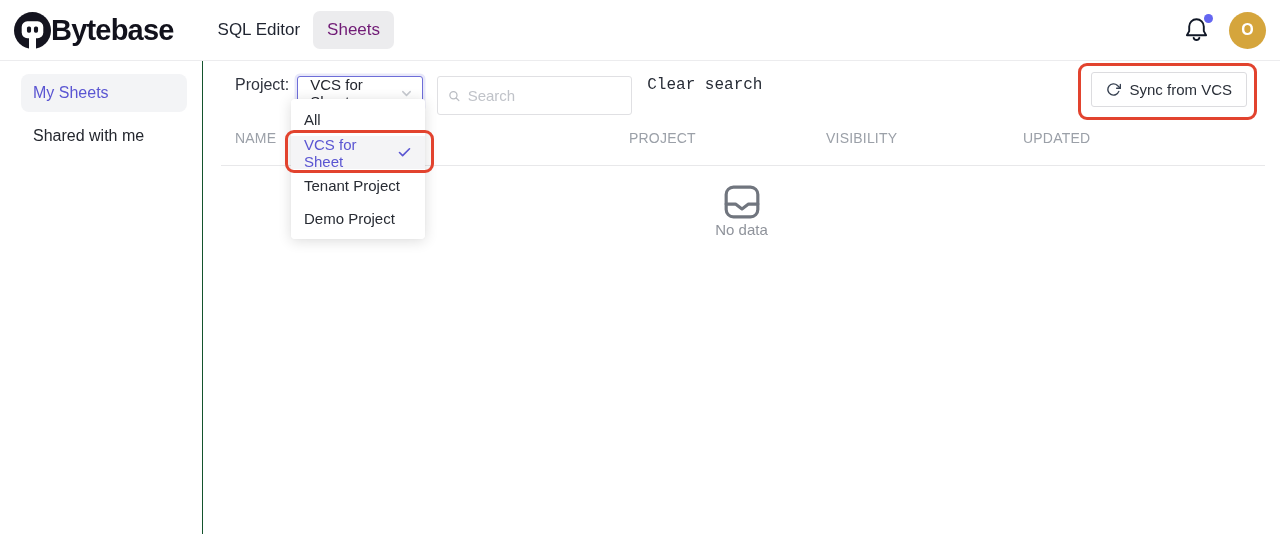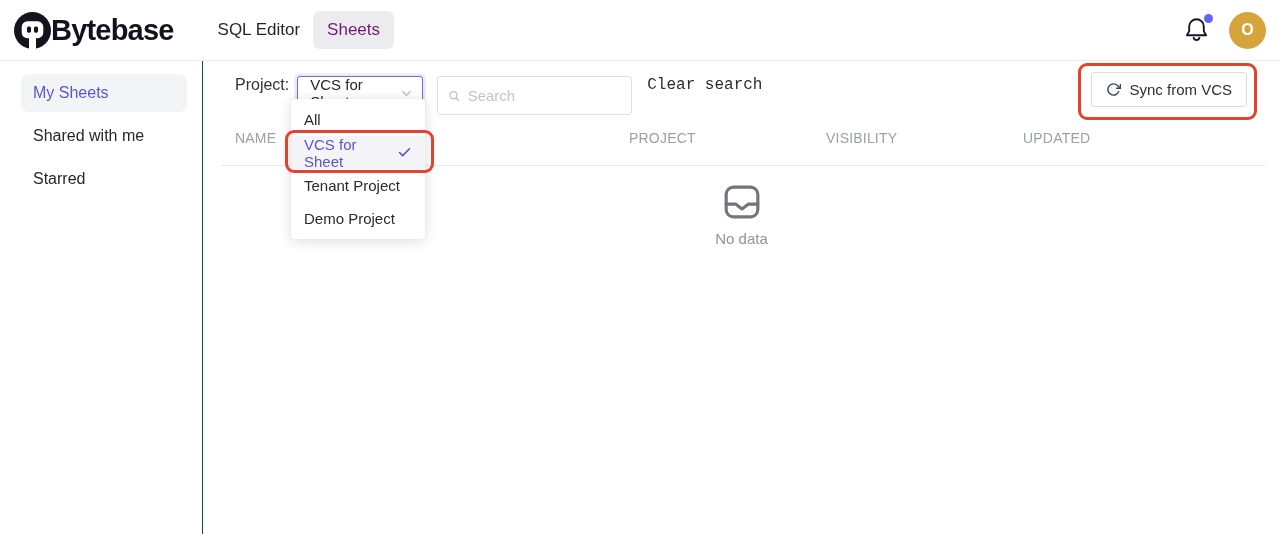--- a/index.html
+++ b/index.html
@@ -57,21 +57,21 @@
     cursor:pointer; font-family:inherit; white-space:nowrap; }
 
   
   .thead { position:absolute; left:18px; right:15px; top:49px; height:56px;
     display:grid; grid-template-columns:394px 197px 197px 1fr; align-items:center;
     border-bottom:1px solid #e8e8ea; }
   .th { padding-left:14px; font-size:14px; color:#9ba0a8; letter-spacing:0.2px; }
 
   
   .empty { position:absolute; left:0; right:0; top:122px; display:flex; flex-direction:column;
-    align-items:center; gap:9px; }
+    align-items:center; }
   .empty-label { font-size:15px; color:#8f939b; }
 
   
   .menu { position:absolute; left:88px; top:38px; width:134px; background:#fff; z-index:6;
     border-radius:3px; box-shadow:0 2px 14px rgba(0,0,0,0.14), 0 0 1px rgba(0,0,0,0.08);
     padding:4px 0; }
   .opt { height:33px; display:flex; align-items:center; padding:0 13px; font-size:15px;
     color:#272b33; cursor:pointer; }
   .opt.selected { color:#5a55d2; background:#f4f4f6; }
   .opt .check { margin-left:auto; display:flex; }
@@ -111,23 +111,20 @@
 </header>
 
 <div class="page">
 
   <aside class="sidebar">
     <div class="side-item active">
       <span>My Sheets</span>
     </div>
     <div class="side-item">
       <span>Shared with me</span>
-    </div>
-    <div class="side-item">
-      <span>Starred</span>
     </div>
   </aside>
 
   <main class="content">
 
     <div class="toolbar">
       <span class="proj-label">Project:</span>
 
       <div class="select">
         <span>VCS for Sheet</span>

